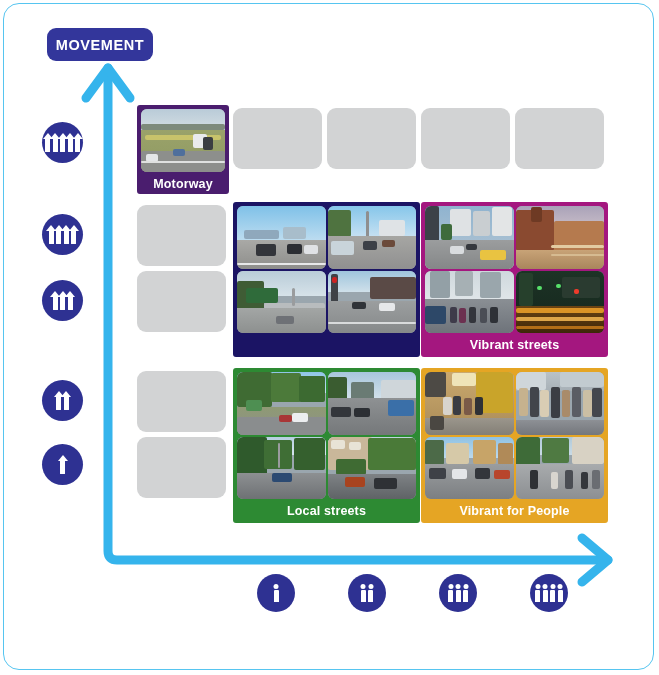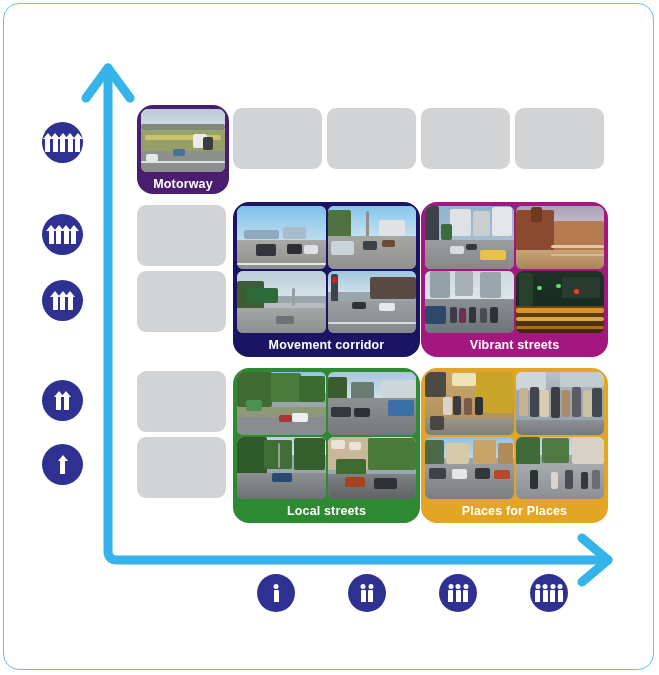--- a/index.html
+++ b/index.html
@@ -58,21 +58,21 @@
 
   
   .matrix{position:absolute;left:133px;top:101px;width:470px;height:422px;}
 
   .empty-cell{
     position:absolute;background:#D2D3D4;border-radius:9px;
   }
 
   
   .group{
-    position:absolute;border-radius:16px;overflow:hidden;
+    position:absolute;border-radius:3px;overflow:hidden;
     box-sizing:border-box;
   }
   .group-photos{
     display:grid;gap:2px;padding:2px;box-sizing:border-box;
   }
   .photo{
     border-radius:6px;overflow:hidden;position:relative;
     background:#9aa6ae;
   }
   .group-label{
@@ -85,20 +85,23 @@
   .ph{position:absolute;inset:0;}
   .sky{position:absolute;left:0;right:0;top:0;}
   .ground{position:absolute;left:0;right:0;bottom:0;}
   .blob{position:absolute;border-radius:2px;}
 </style>
 </head>
 <body>
 
 <div class="card">
 
+  <div class="pill pill-movement">
+    <span>MOVEMENT</span>
+  </div>
 
   <svg class="axis-svg" viewBox="0 0 651 667">
     <path d="M 104 70 L 104 547 Q 104 556 113 556 L 598 556" fill="none" stroke="#35B4EC" stroke-width="9" stroke-linecap="butt"></path>
     <path d="M 104 64 L 82 94" fill="none" stroke="#35B4EC" stroke-width="9" stroke-linecap="round"></path>
     <path d="M 104 64 L 126 94" fill="none" stroke="#35B4EC" stroke-width="9" stroke-linecap="round"></path>
     <path d="M 604 556 L 578 534" fill="none" stroke="#35B4EC" stroke-width="9" stroke-linecap="round"></path>
     <path d="M 604 556 L 578 578" fill="none" stroke="#35B4EC" stroke-width="9" stroke-linecap="round"></path>
   </svg>
 
   <div class="tick tick-y" style="top:118px">
@@ -239,21 +242,20 @@
             <div class="blob" style="left:48%;top:10%;width:52%;height:36%;background:#5a4a46"></div>
             <div class="blob" style="left:4%;top:6%;width:8%;height:48%;background:#3f4247"></div>
             <div class="blob" style="left:5%;top:10%;width:6%;height:10%;background:#c22"></div>
             <div class="ground" style="height:52%;background:linear-gradient(#9b9e9f,#86898a)"></div>
             <div class="blob" style="left:28%;top:50%;width:16%;height:12%;background:#303338"></div>
             <div class="blob" style="left:58%;top:52%;width:18%;height:13%;background:#e6e8ea"></div>
             <div class="blob" style="left:0;bottom:14%;width:100%;height:2px;background:#d9dbdc"></div>
           </div>
         </div>
       </div>
-      <div class="group-label" style="height:20px;">Movement corridor</div>
     </div>
 
     <div class="group" style="left:284px;top:97px;width:187px;height:155px;border:2px solid #A4177F;background:#A4177F;">
       <div class="group-photos" style="grid-template-columns:1fr 1fr;grid-template-rows:1fr 1fr;height:131px;">
         <div class="photo">
           <div class="ph">
             <div class="sky" style="height:100%;background:linear-gradient(#8fb3cf,#b8c8d4)"></div>
             <div class="blob" style="left:0;top:0;width:16%;height:72%;background:#3c4248"></div>
             <div class="blob" style="left:28%;top:4%;width:24%;height:44%;background:#dfe2e4"></div>
             <div class="blob" style="left:54%;top:8%;width:20%;height:40%;background:#c9ced1"></div>
@@ -418,17 +420,17 @@
             <div class="blob" style="left:64%;top:0;width:36%;height:44%;background:#d8d2c4"></div>
             <div class="ground" style="height:56%;background:linear-gradient(#a8abad,#8c8f92)"></div>
             <div class="blob" style="left:16%;top:54%;width:9%;height:30%;background:#2e3135"></div>
             <div class="blob" style="left:40%;top:56%;width:8%;height:28%;background:#d8d5cf"></div>
             <div class="blob" style="left:56%;top:54%;width:9%;height:30%;background:#4a4d53"></div>
             <div class="blob" style="left:74%;top:56%;width:8%;height:28%;background:#34373c"></div>
             <div class="blob" style="left:86%;top:54%;width:9%;height:30%;background:#6a6d72"></div>
           </div>
         </div>
       </div>
-      <div class="group-label" style="height:20px;">Places for Places</div>
+      <div class="group-label" style="height:20px;">Vibrant for People</div>
     </div>
 
   </div>
 </div>
 
 </body></html>

